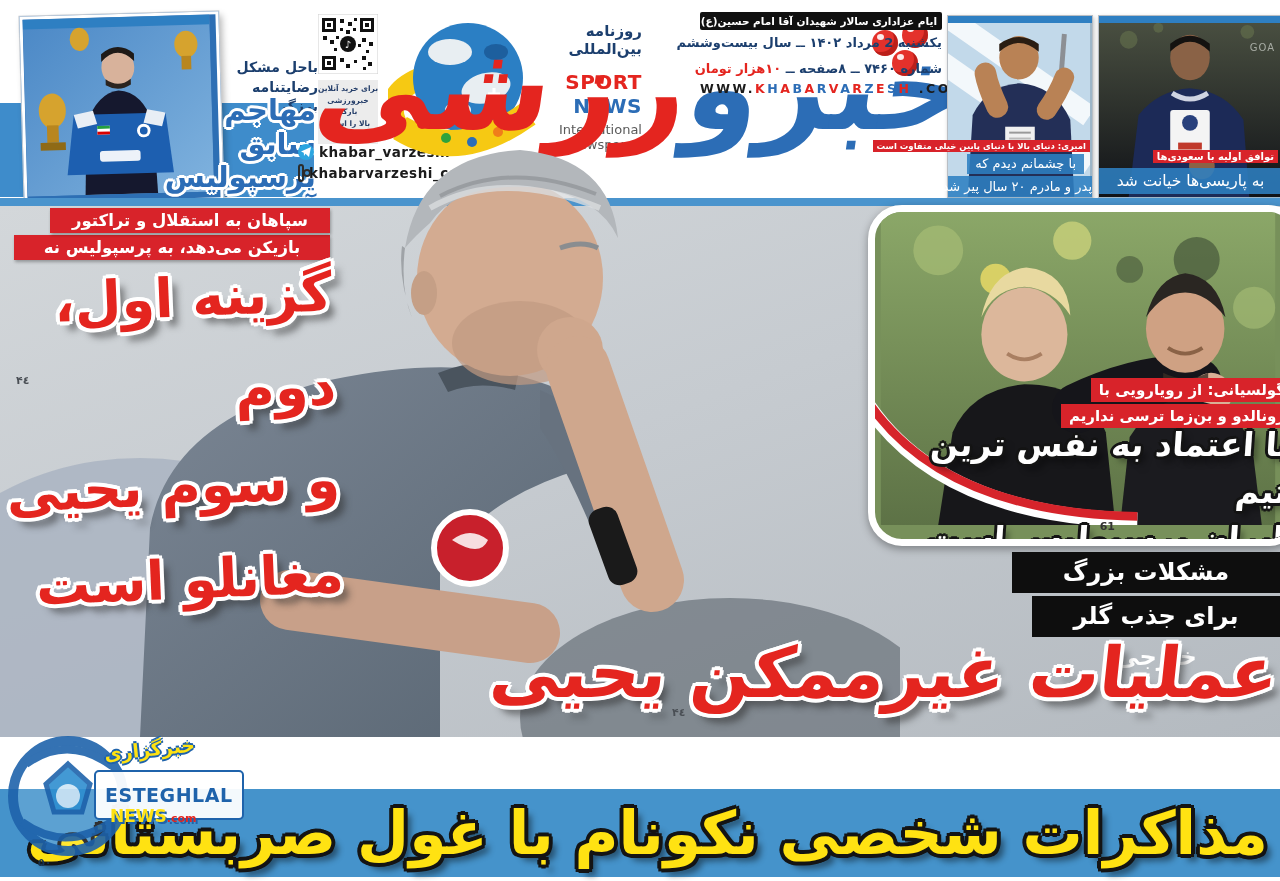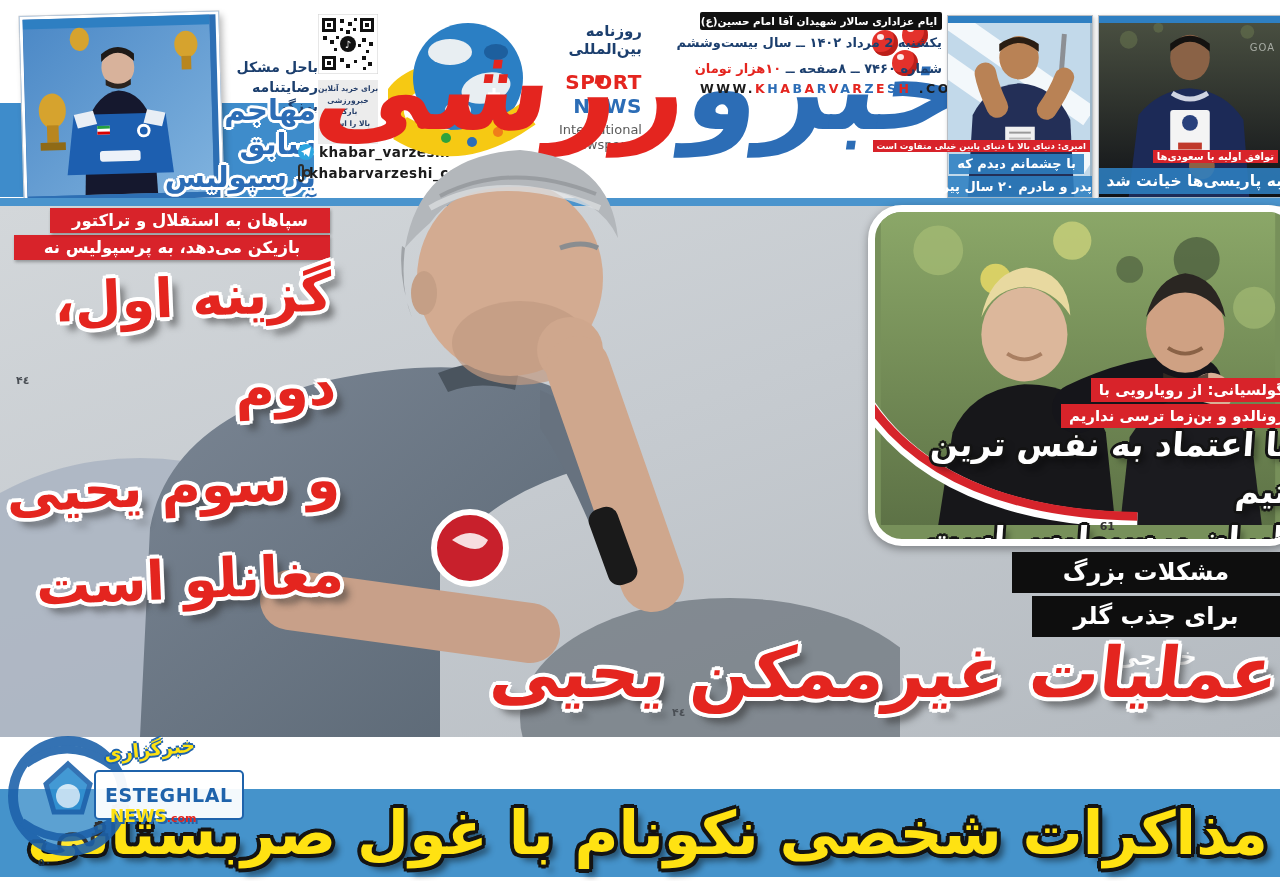--- a/index.html
+++ b/index.html
@@ -61,22 +61,22 @@
   .num-line .price{color:#e4251f;}
   .site-line{font-size:12.5px;font-weight:900;letter-spacing:2.5px;margin-top:5px;color:#1b1b1b;white-space:nowrap;}
   .lc-r{color:#e4251f;} .lc-b{color:#2c6db6;}
 
   .photo-card{border:1px solid #b9bec4;background:#9db6c8;box-shadow:1px 2px 4px rgba(0,0,0,.25);}
   .card-shotput{left:947px;top:15px;width:144px;height:183px;}
   .card-mbappe{left:1098px;top:15px;width:183px;height:183px;}
   .card-topbar{position:absolute;left:0;top:0;right:0;height:7px;background:#2e7fc2;}
   .cap-kicker{position:absolute;background:#d8232a;color:#fff;font-weight:700;
     padding:1px 4px;white-space:nowrap;}
-  .cap-line{position:absolute;background:rgba(46,127,194,.88);color:#fff;font-weight:700;
-    text-align:right;white-space:nowrap;}
+  .cap-line{position:absolute;background:rgba(46,127,194,.88);color:#fff;font-weight:400;
+    text-align:center;white-space:nowrap;}
   .goa-text{position:absolute;right:7px;top:26px;color:#b9bdb6;font-size:10px;letter-spacing:1px;opacity:.85;}
 
   
   .blue-sep{left:0;top:198px;width:1280px;height:8px;background:#4a94cd;}
   .main-bg{left:0;top:206px;width:1280px;height:531px;
     background:linear-gradient(160deg,#d3d7da 0%,#c6cbd0 45%,#b4bac0 100%);}
   .coach{left:0;top:128px;pointer-events:none;}
 
   
   .lk-strip{position:absolute;background:#d8232a;color:#fff;font-size:16.5px;font-weight:700;

